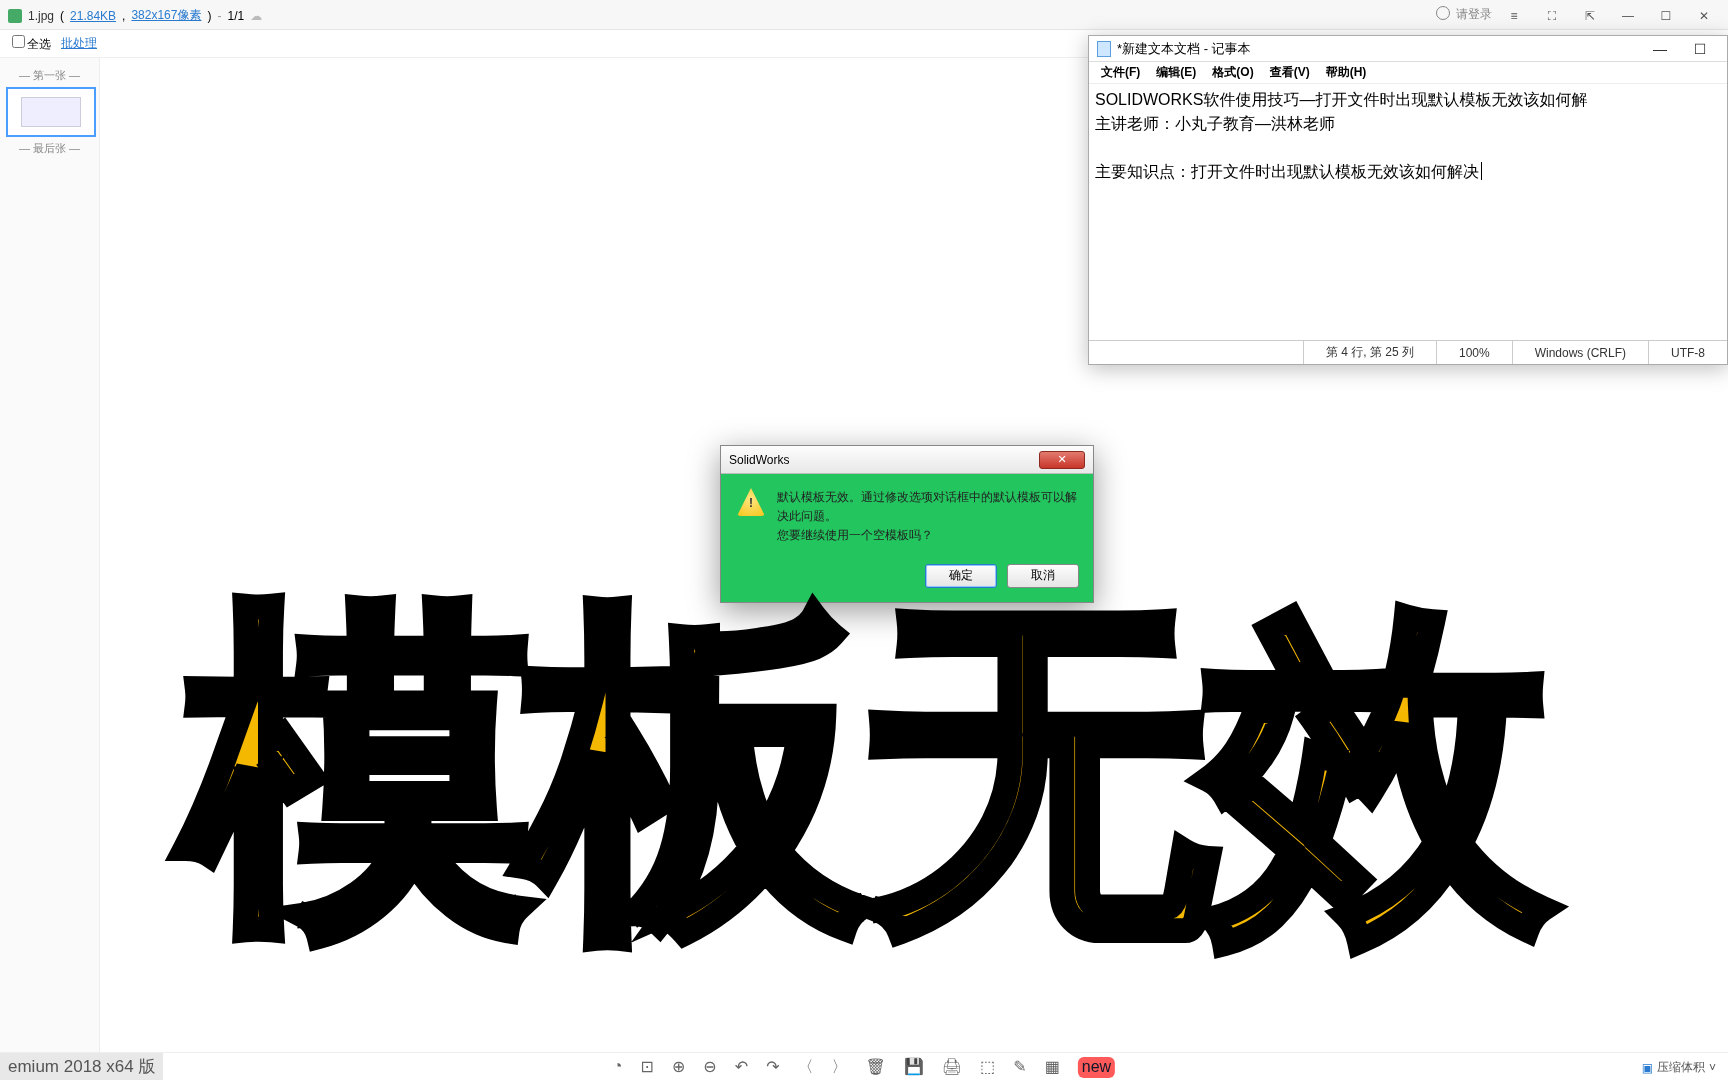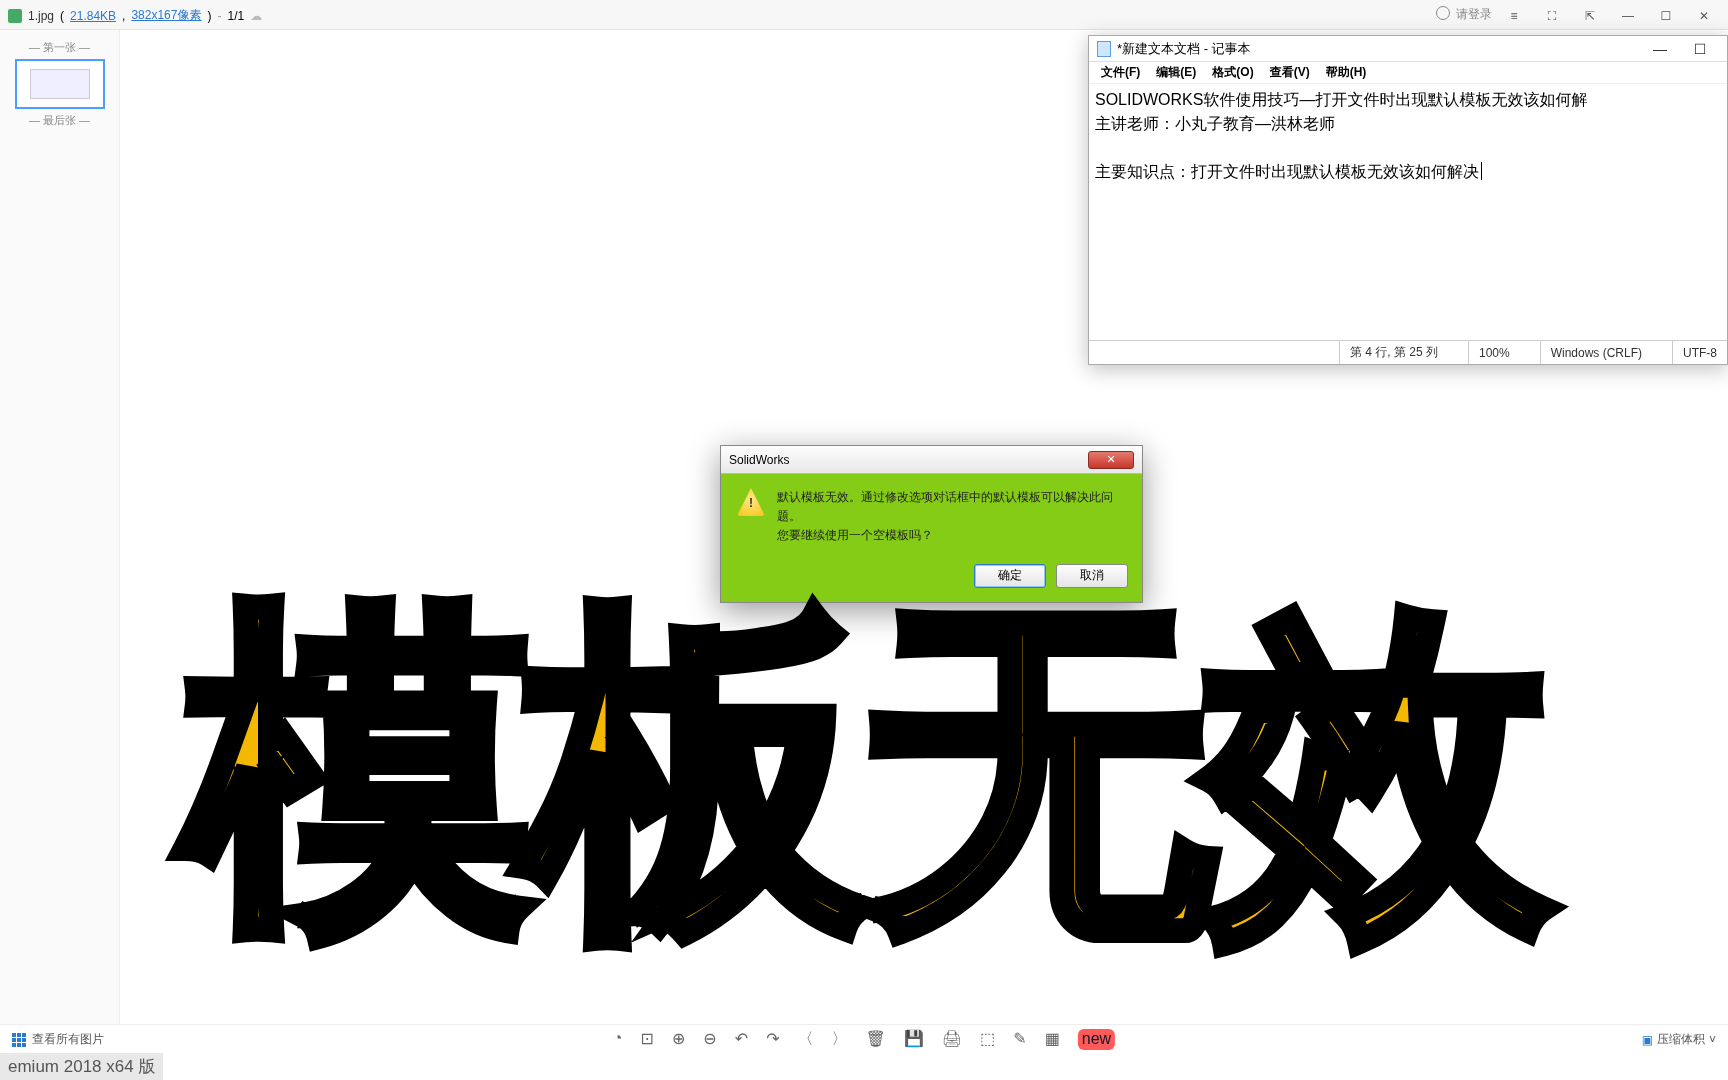--- a/index.html
+++ b/index.html
@@ -15,21 +15,21 @@
 .viewer-titlebar .sep { color: #999; }
 .viewer-titlebar .right { margin-left: auto; display: flex; align-items: flex-start; gap: 6px; }
 .viewer-titlebar .user-icon { width: 14px; height: 14px; border: 1px solid #888; border-radius: 50%; }
 .viewer-titlebar .win-btn { width: 32px; height: 20px; display: flex; align-items: center; justify-content: center; font-size: 12px; color: #555; }
 
 .viewer-toolbar { height: 28px; display: flex; align-items: center; padding: 0 12px; background: #fff; font-size: 12px; gap: 10px; border-bottom: 1px solid #eee; }
 .viewer-toolbar input[type=checkbox] { margin-right: 2px; }
 .viewer-toolbar a { color: #2a7bd0; text-decoration: underline; }
 
 .viewer-body { display: flex; height: calc(100% - 56px - 30px); }
-.sidebar { width: 120px; background: #fafafa; border-right: 1px solid #eee; padding: 6px; text-align: center; font-size: 11px; color: #888; }
+.sidebar { width: 100px; background: #fafafa; border-right: 1px solid #eee; padding: 6px; text-align: center; font-size: 11px; color: #888; }
 .sidebar .section-label { margin: 4px 0; }
 .sidebar .thumb { width: 90px; height: 50px; margin: 4px auto; border: 2px solid #4a9eff; background: #fff; display: flex; align-items: center; justify-content: center; }
 .sidebar .thumb .mini { width: 60px; height: 30px; background: #eef; border: 1px solid #ccd; }
 .canvas { flex: 1; background: #fff; position: relative; }
 
 .viewer-bottom { height: 30px; display: flex; align-items: center; padding: 0 12px; background: #fff; border-top: 1px solid #eee; font-size: 12px; color: #555; }
 .viewer-bottom .grid-icon { width: 14px; height: 14px; margin-right: 6px; display: inline-block; background:
   linear-gradient(#2a7bd0 0 0) 0 0/4px 4px no-repeat,
   linear-gradient(#2a7bd0 0 0) 5px 0/4px 4px no-repeat,
   linear-gradient(#2a7bd0 0 0) 10px 0/4px 4px no-repeat,
@@ -38,42 +38,42 @@
   linear-gradient(#2a7bd0 0 0) 10px 5px/4px 4px no-repeat,
   linear-gradient(#2a7bd0 0 0) 0 10px/4px 4px no-repeat,
   linear-gradient(#2a7bd0 0 0) 5px 10px/4px 4px no-repeat,
   linear-gradient(#2a7bd0 0 0) 10px 10px/4px 4px no-repeat; }
 .viewer-bottom .center-tools { position: absolute; left: 50%; transform: translateX(-50%); display: flex; gap: 18px; color: #666; }
 .viewer-bottom .center-tools span { font-size: 16px; cursor: pointer; }
 .viewer-bottom .right-label { margin-left: auto; display: flex; align-items: center; gap: 4px; }
 .badge-new { font-size: 9px; background: #ff5a5a; color: #0f172a; padding: 1px 4px; border-radius: 6px; }
 
 
-.dialog { position: absolute; top: 445px; left: 720px; width: 423px; background: #84cc16; border: 1px solid #888; box-shadow: 0 8px 30px rgba(0,0,0,.4); font-size: 12px; }
+.dialog { position: absolute; top: 445px; left: 720px; width: 374px; background: #22c55e; border: 1px solid #888; box-shadow: 0 8px 30px rgba(0,0,0,.4); font-size: 12px; }
 .dialog-title { height: 28px; display: flex; align-items: center; padding: 0 8px; background: linear-gradient(#fdfdfd,#e8e8e8); border-bottom: 1px solid #bbb; }
 .dialog-title .close { margin-left: auto; width: 46px; height: 18px; background: linear-gradient(#e37a6f,#c8362a); border: 1px solid #8a2a20; border-radius: 3px; color: #fff; font-size: 11px; display: flex; align-items: center; justify-content: center; }
 .dialog-body { padding: 14px 16px 10px 16px; display: flex; gap: 12px; }
 .dialog-body .warn-icon { width: 28px; height: 28px; flex-shrink: 0; background: radial-gradient(circle at 50% 40%, #ffe680, #f5c518); border-radius: 4px; clip-path: polygon(50% 0, 100% 100%, 0 100%); position: relative; }
 .dialog-body .warn-icon::after { content: "!"; position: absolute; left: 50%; top: 55%; transform: translate(-50%,-50%); font-weight: bold; color: #333; }
 .dialog-body .msg { line-height: 1.6; color: #222; }
 .dialog-buttons { display: flex; justify-content: flex-end; gap: 10px; padding: 8px 14px 14px; }
 .dialog-buttons button { min-width: 72px; height: 24px; font-size: 12px; border: 1px solid #888; border-radius: 3px; background: linear-gradient(#fdfdfd,#e5e5e5); cursor: pointer; }
 .dialog-buttons button.primary { border: 1px solid #2a7bd0; box-shadow: 0 0 0 1px #8ec5ff inset; }
 
 
 .notepad { position: absolute; top: 35px; right: 0; width: 640px; height: 330px; background: #fff; border: 1px solid #aaa; box-shadow: 0 4px 20px rgba(0,0,0,.25); display: flex; flex-direction: column; font-size: 13px; }
 .np-title { height: 26px; display: flex; align-items: center; padding: 12px 8px; background: #fff; border-bottom: 1px solid #ddd; }
 .np-title .np-icon { width: 14px; height: 16px; background: #cfe6ff; border: 1px solid #5aa0e0; margin-right: 6px; }
 .np-title .right { margin-left: auto; display: flex; gap: 2px; }
 .np-title .win-btn { width: 38px; height: 22px; display: flex; align-items: center; justify-content: center; font-size: 14px; color: #333; }
 .np-menu { height: 22px; display: flex; align-items: center; gap: 4px; padding: 0 6px; font-size: 12px; background: #fff; border-bottom: 1px solid #eee; }
 .np-menu span { padding: 2px 6px; cursor: default; font-weight: bold; }
 .np-content { flex: 1; padding: 4px 6px; font-family: SimSun, serif; font-size: 16px; line-height: 1.5; white-space: pre-wrap; color: #000; overflow: hidden; }
 .np-status { height: 24px; display: flex; align-items: center; border-top: 1px solid #ccc; font-size: 12px; color: #333; }
-.np-status div { padding: 0 10px; border-left: 1px solid #ccc; height: 100%; display: flex; align-items: center; margin-left: 20px; }
+.np-status div { padding: 0 22px; border-left: 1px solid #ccc; height: 100%; display: flex; align-items: center; }
 .np-status div:first-child { flex: 1; border-left: none; }
 
 
 .big-text { position: absolute; top: 540px; left: 50%; transform: translateX(-50%); font-size: 350px; font-weight: 700; color: #f5b800; -webkit-text-stroke: 14px #000; letter-spacing: -10px; white-space: nowrap; pointer-events: none; font-family: "Microsoft YaHei", sans-serif; }
 
 .taskbar-hint { position: absolute; bottom: 0; left: 0; font-size: 17px; color: #555; background: #e8e8e8; padding: 2px 8px; }
 
 .cursor-line { display: inline-block; width: 1px; height: 18px; background: #000; vertical-align: text-bottom; margin-left: 2px; }
 </style>
 </head>
@@ -96,20 +96,24 @@
       <span style="color:#888;">请登录</span>
       <span class="win-btn">≡</span>
       <span class="win-btn">⛶</span>
       <span class="win-btn">⇱</span>
       <span class="win-btn">―</span>
       <span class="win-btn">☐</span>
       <span class="win-btn close">✕</span>
     </div>
   </div>
 
+  <div class="viewer-toolbar">
+    <label><input type="checkbox" style=""><span>全选</span></label>
+    <a href="#">批处理</a>
+  </div>
 
   <div class="viewer-body">
     <div class="sidebar">
       <div class="section-label">— 第一张 —</div>
       <div class="thumb">
           <div class="mini"></div>
         </div>
       <div class="section-label">— 最后张 —</div>
     </div>
     <div class="canvas"></div>

